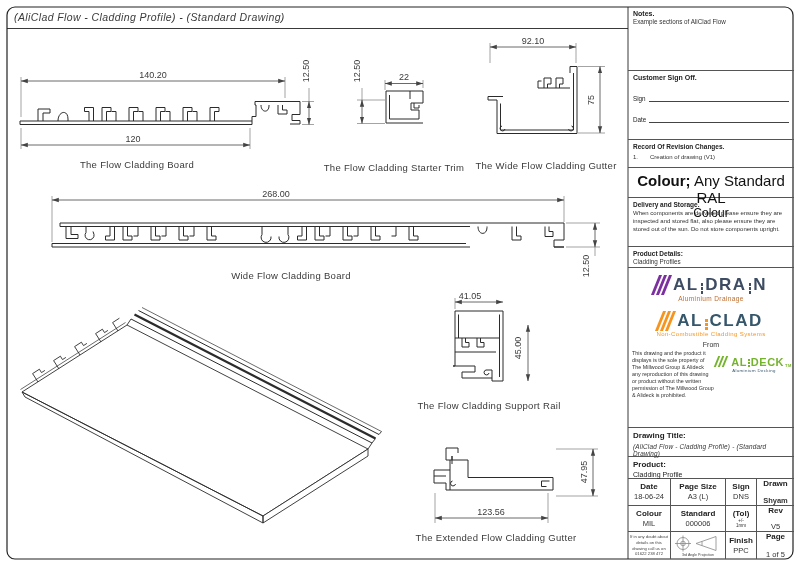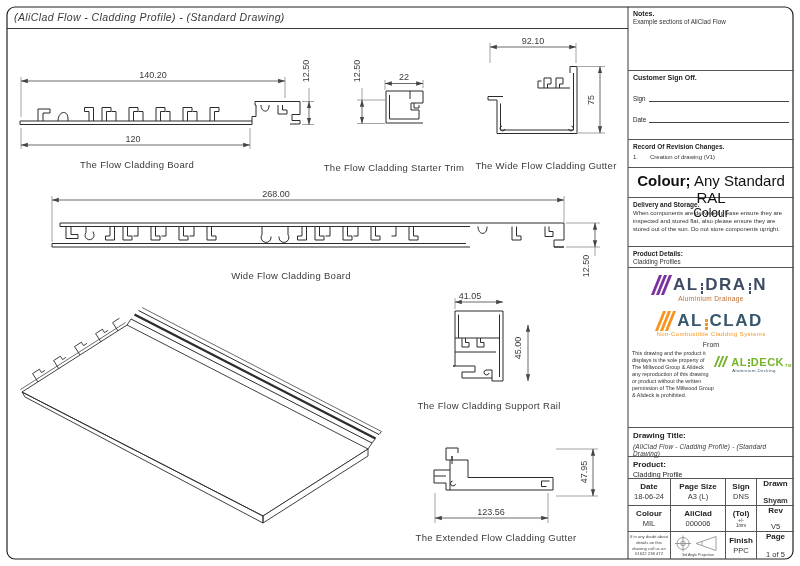--- a/index.html
+++ b/index.html
@@ -357,21 +357,21 @@
       <div class="cell">
         <div class="cl">Drawn</div>
         <div class="cv" style="font-weight:bold;">Shyam</div>
       </div>
 
       <div class="cell">
         <div class="cl">Colour</div>
         <div class="cv">MIL</div>
       </div>
       <div class="cell">
-        <div class="cl">AliClad</div>
+        <div class="cl">Standard</div>
         <div class="cv">000006</div>
       </div>
       <div class="cell">
         <div class="cl">(Tol)</div>
         <div class="tol-v">+/-</div>
         <div class="tol-v">1mm</div>
       </div>
       <div class="cell">
         <div class="cl">Rev</div>
         <div class="cv">V5</div>

